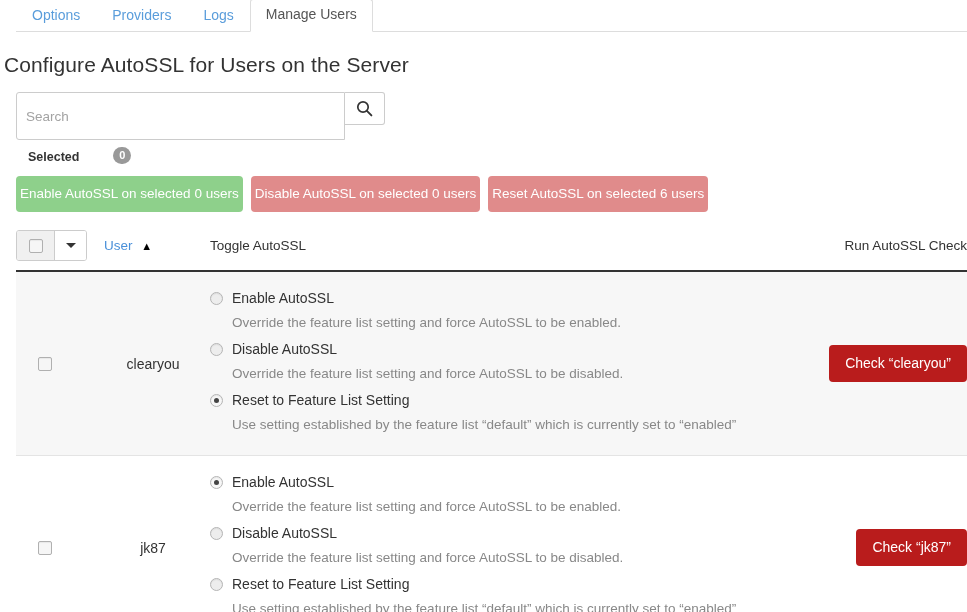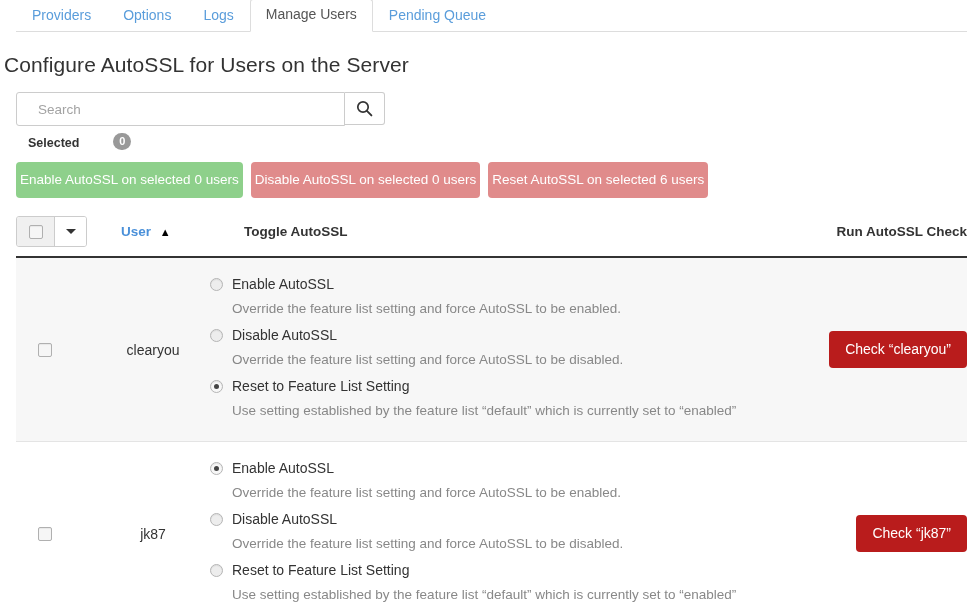--- a/index.html
+++ b/index.html
@@ -59,24 +59,24 @@
   }
 
   
   .search-wrap {
     margin: 14px 0 0 16px;
     display: flex;
     align-items: stretch;
   }
   .search-input {
     width: 329px;
-    height: 34px;
+    height: 48px;
     border: 1px solid #cccccc;
     border-radius: 3px 0 0 3px;
-    padding: 5px 21px;
+    padding: 5px 9px;
     font-size: 13.5px;
     color: #555555;
     background: #ffffff;
     outline: none;
     font-family: "Liberation Sans", sans-serif;
   }
   .search-input::placeholder { color: #a3a3a3; }
   .search-btn {
     width: 40px;
     height: 33px;
@@ -150,23 +150,22 @@
     padding-bottom: 9px;
     border-bottom: 2px solid #333333;
   }
   .col-check  { width: 88px; flex: 0 0 88px; }
   .col-user   { width: 106px; flex: 0 0 106px; }
   .col-toggle { flex: 1 1 auto; }
   .col-run    { width: 157px; flex: 0 0 157px; text-align: right; }
 
   .th {
     font-size: 13.5px;
-    font-weight: bold;
-    color: #333333;
-    margin-left: 17px;
+    font-weight: normal;
+    color: #333333;
   }
   .th-link {
     color: #4a90d9;
     cursor: pointer;
   }
   .caret-up { color: #000000; font-size: 11px; }
 
   
   .check-group {
     display: inline-flex;
@@ -273,25 +272,24 @@
     padding: 10px 16px;
     cursor: pointer;
     font-family: "Liberation Sans", sans-serif;
     white-space: nowrap;
   }
 </style>
 </head>
 <body>
 
 <div class="tabs">
+  <div class="tab">Options</div>
   <div class="tab">Providers</div>
-  <div class="tab">Options</div>
   <div class="tab">Logs</div>
   <div class="tab active">Manage Users</div>
-  <div class="tab">Pending Queue</div>
 </div>
 
 <h1 class="page-title">Configure AutoSSL for Users on the Server</h1>
 
 <div class="search-wrap">
   <input class="search-input" type="text" placeholder="Search" style="">
   <button class="search-btn">
     <span>
       <svg width="17" height="17" viewBox="0 0 17 17" aria-hidden="true">
         <circle cx="7" cy="7" r="5.2" fill="none" stroke="#333333" stroke-width="1.7"></circle>

